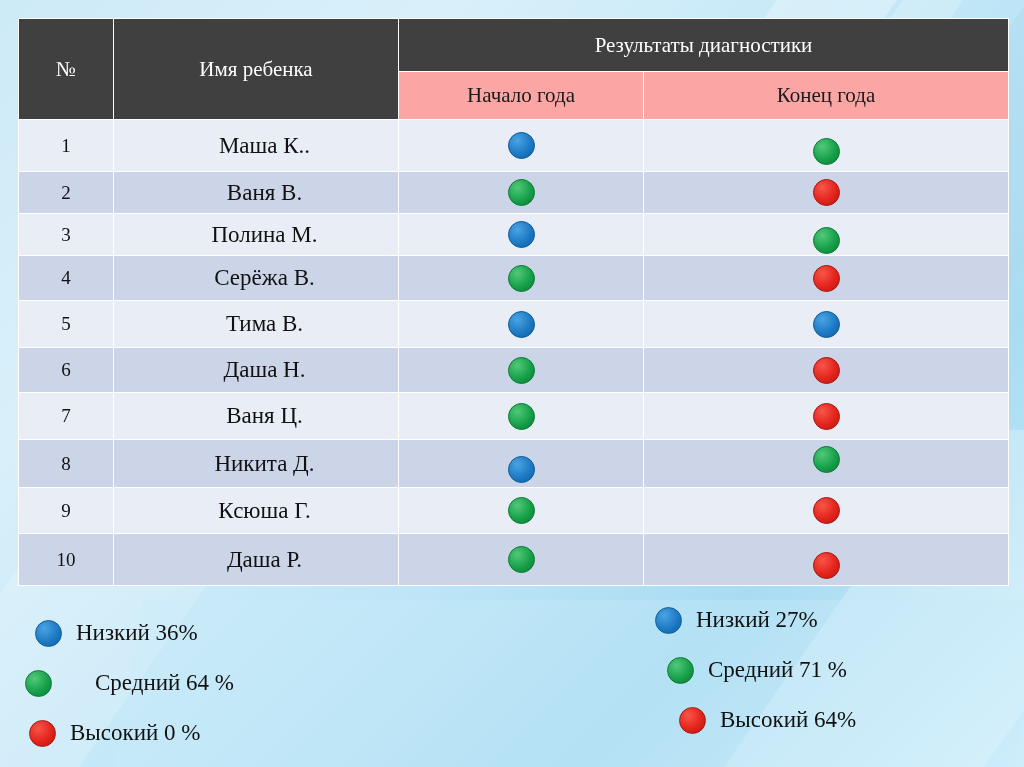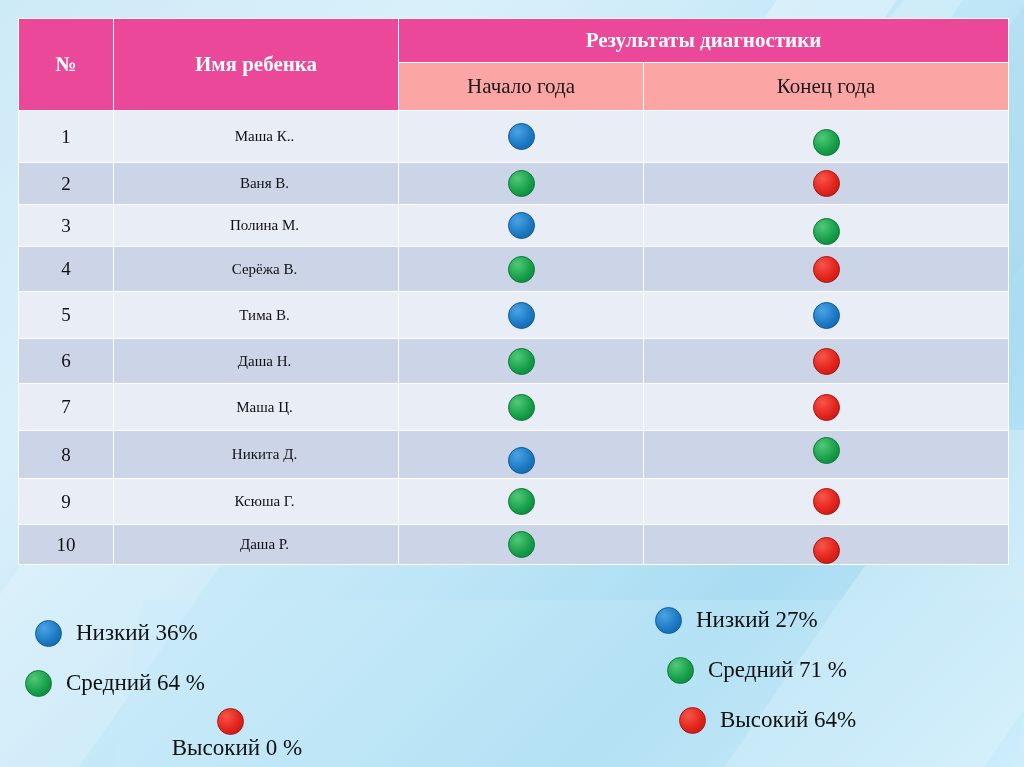--- a/index.html
+++ b/index.html
@@ -44,45 +44,45 @@
     width: 100%;
     border-collapse: collapse;
     table-layout: fixed;
   }
   table.diag th, table.diag td {
     border: 1px solid #ffffff;
     text-align: center;
     vertical-align: middle;
   }
   .hdr {
-    background: #ec4899;
+    background: #404040;
     color: #ffffff;
-    font-weight: bold;
+    font-weight: normal;
     font-size: 21px;
-    height: 44px;
+    height: 53px;
   }
   .hdr-sub {
     background: #fca5a5;
     color: #1a1a1a;
     font-weight: normal;
     font-size: 21px;
     height: 48px;
   }
   col.c-num { width: 95px; }
   col.c-name { width: 285px; }
   col.c-start { width: 245px; }
   col.c-end { width: 365px; }
 
   td.num {
     font-size: 19px;
     color: #111;
     text-align: center;
   }
   td.name {
-    font-size: 15px;
+    font-size: 23px;
     color: #111;
     text-align: left;
     padding-left: 18px;
   }
   td.dot-cell { position: relative; height: 100%; }
 
   tr.r-odd td { background: #e9edf6; }
   tr.r-even td { background: #ccd5e8; }
 
   .dot {
@@ -117,22 +117,22 @@
     height: 50px;
   }
   .legend-row .dot { margin-right: 14px; flex: 0 0 auto; }
   .legend-label {
     font-size: 23px;
     color: #111;
     white-space: nowrap;
   }
   
   .off-1 { margin-left: 10px; }
-  .off-2 { margin-left: 0px; }
-  .off-3 { margin-left: 4px; flex-direction: column; }
+  .off-2 { margin-left: 0px; gap: 29px; }
+  .off-3 { margin-left: 4px; }
   .roff-1 { margin-left: 0px; }
   .roff-2 { margin-left: 12px; }
   .roff-3 { margin-left: 24px; }
 </style>
 </head>
 <body>
 
 <div class="slide">
 
   <div class="bg-streak s1"></div>
@@ -193,37 +193,37 @@
             <td class="dot-cell"><span class="dot blue nudge-none"></span></td>
           </tr>
           <tr class="r-even" style="height: 45px;">
             <td class="num">6</td>
             <td class="name">Даша Н.</td>
             <td class="dot-cell"><span class="dot green nudge-none"></span></td>
             <td class="dot-cell"><span class="dot red nudge-none"></span></td>
           </tr>
           <tr class="r-odd" style="height: 47px;">
             <td class="num">7</td>
-            <td class="name"> Маша Ц.</td>
+            <td class="name"> Ваня Ц.</td>
             <td class="dot-cell"><span class="dot green nudge-none"></span></td>
             <td class="dot-cell"><span class="dot red nudge-none"></span></td>
           </tr>
           <tr class="r-even" style="height: 48px;">
             <td class="num">8</td>
             <td class="name">Никита Д.</td>
             <td class="dot-cell"><span class="dot blue nudge-down"></span></td>
             <td class="dot-cell"><span class="dot green nudge-up"></span></td>
           </tr>
           <tr class="r-odd" style="height: 46px;">
             <td class="num">9</td>
             <td class="name"> Ксюша Г.</td>
             <td class="dot-cell"><span class="dot green nudge-none"></span></td>
             <td class="dot-cell"><span class="dot red nudge-none"></span></td>
           </tr>
-          <tr class="r-even" style="height: 40px;">
+          <tr class="r-even" style="height: 52px;">
             <td class="num">10</td>
             <td class="name">Даша Р.</td>
             <td class="dot-cell"><span class="dot green nudge-none"></span></td>
             <td class="dot-cell"><span class="dot red nudge-down"></span></td>
           </tr>
         </tbody>
     </table>
   </div>
 
   <div class="legend">

